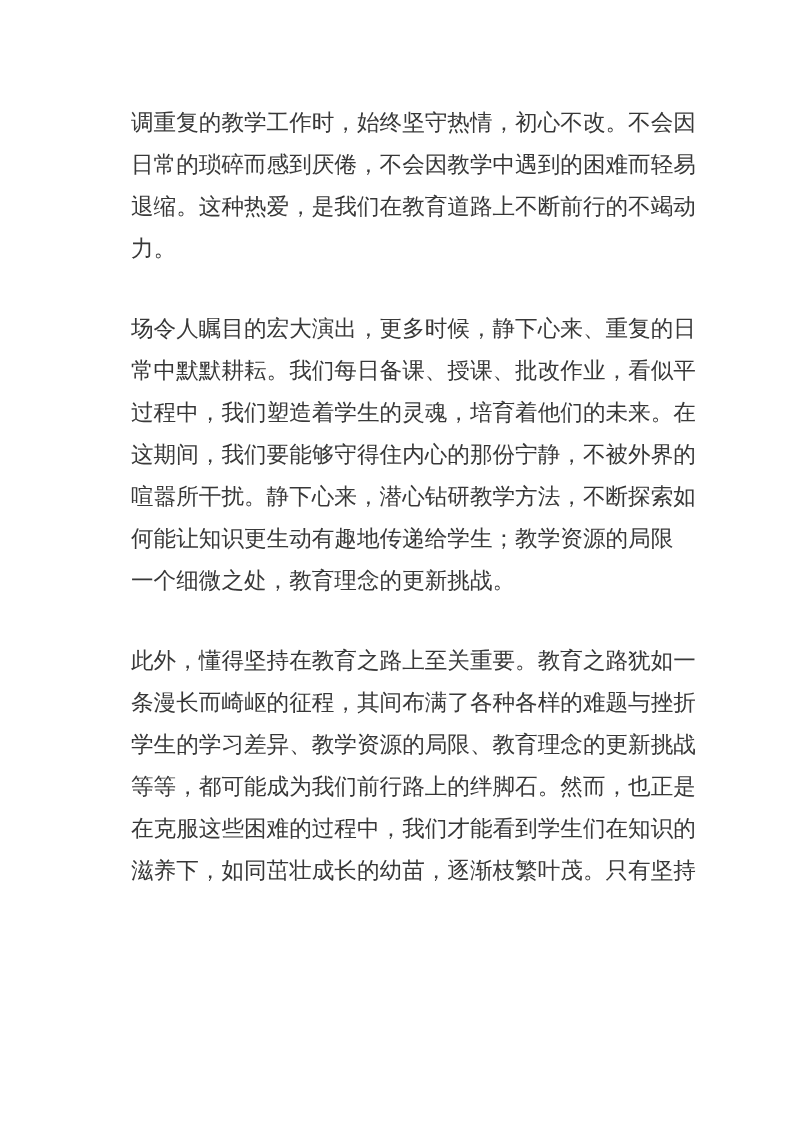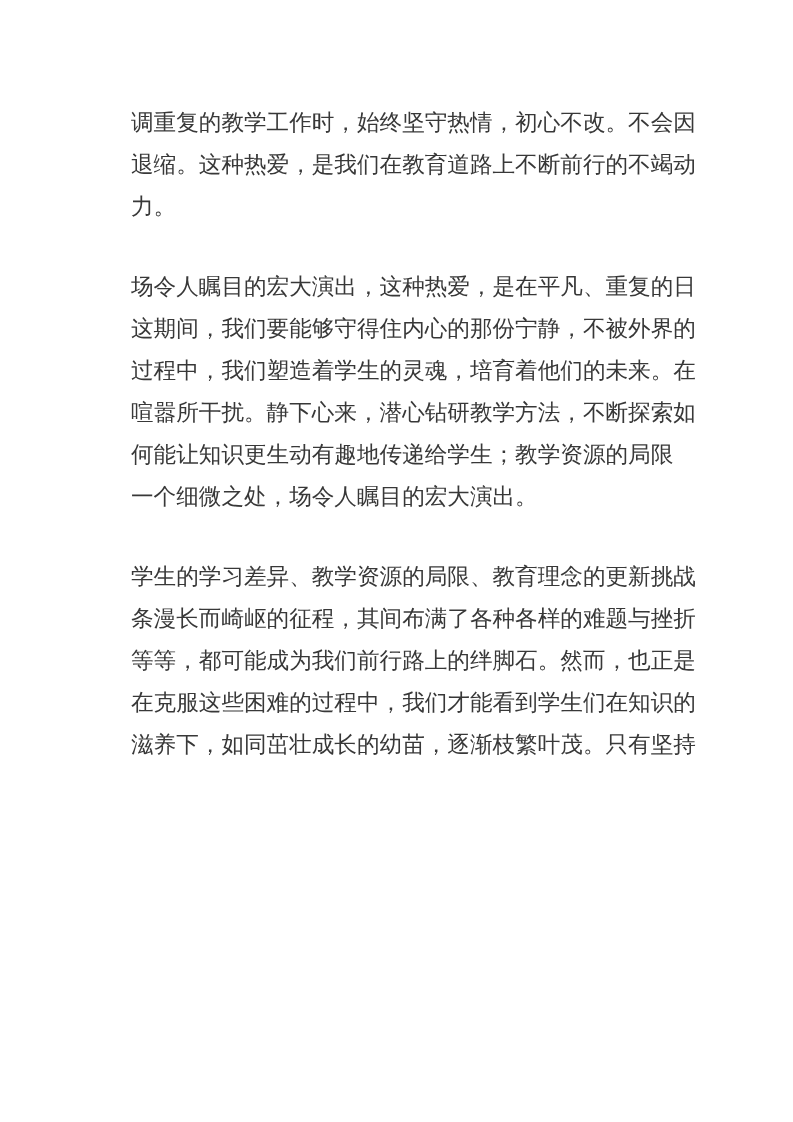--- a/index.html
+++ b/index.html
@@ -36,32 +36,35 @@
     height: 42px;
   }
 </style>
 </head>
 <body>
 
 <div class="page" style="background: rgb(255, 255, 255);">
   <div class="doc-content" id="doc-content" style="color: rgb(56, 56, 56);">
       <div class="paragraph">
         <div class="text-line">调重复的教学工作时，始终坚守热情，初心不改。不会因</div>
+        <div class="text-line">日常的琐碎而感到厌倦，不会因教学中遇到的困难而轻易</div>
         <div class="text-line">退缩。这种热爱，是我们在教育道路上不断前行的不竭动</div>
         <div class="text-line">力。</div>
       </div>
       <div class="paragraph">
-        <div class="text-line">场令人瞩目的宏大演出，这种热爱，是在平凡、重复的日</div>
+        <div class="text-line">场令人瞩目的宏大演出，更多时候，静下心来、重复的日</div>
+        <div class="text-line">常中默默耕耘。我们每日备课、授课、批改作业，看似平</div>
+        <div class="text-line">过程中，我们塑造着学生的灵魂，培育着他们的未来。在</div>
         <div class="text-line">这期间，我们要能够守得住内心的那份宁静，不被外界的</div>
-        <div class="text-line">过程中，我们塑造着学生的灵魂，培育着他们的未来。在</div>
         <div class="text-line">喧嚣所干扰。静下心来，潜心钻研教学方法，不断探索如</div>
         <div class="text-line">何能让知识更生动有趣地传递给学生；教学资源的局限</div>
-        <div class="text-line">一个细微之处，场令人瞩目的宏大演出。</div>
+        <div class="text-line">一个细微之处，教育理念的更新挑战。</div>
       </div>
       <div class="paragraph">
+        <div class="text-line">此外，懂得坚持在教育之路上至关重要。教育之路犹如一</div>
+        <div class="text-line">条漫长而崎岖的征程，其间布满了各种各样的难题与挫折</div>
         <div class="text-line">学生的学习差异、教学资源的局限、教育理念的更新挑战</div>
-        <div class="text-line">条漫长而崎岖的征程，其间布满了各种各样的难题与挫折</div>
         <div class="text-line">等等，都可能成为我们前行路上的绊脚石。然而，也正是</div>
         <div class="text-line">在克服这些困难的过程中，我们才能看到学生们在知识的</div>
         <div class="text-line">滋养下，如同茁壮成长的幼苗，逐渐枝繁叶茂。只有坚持</div>
       </div>
     </div>
 </div>
 
 </body></html>

